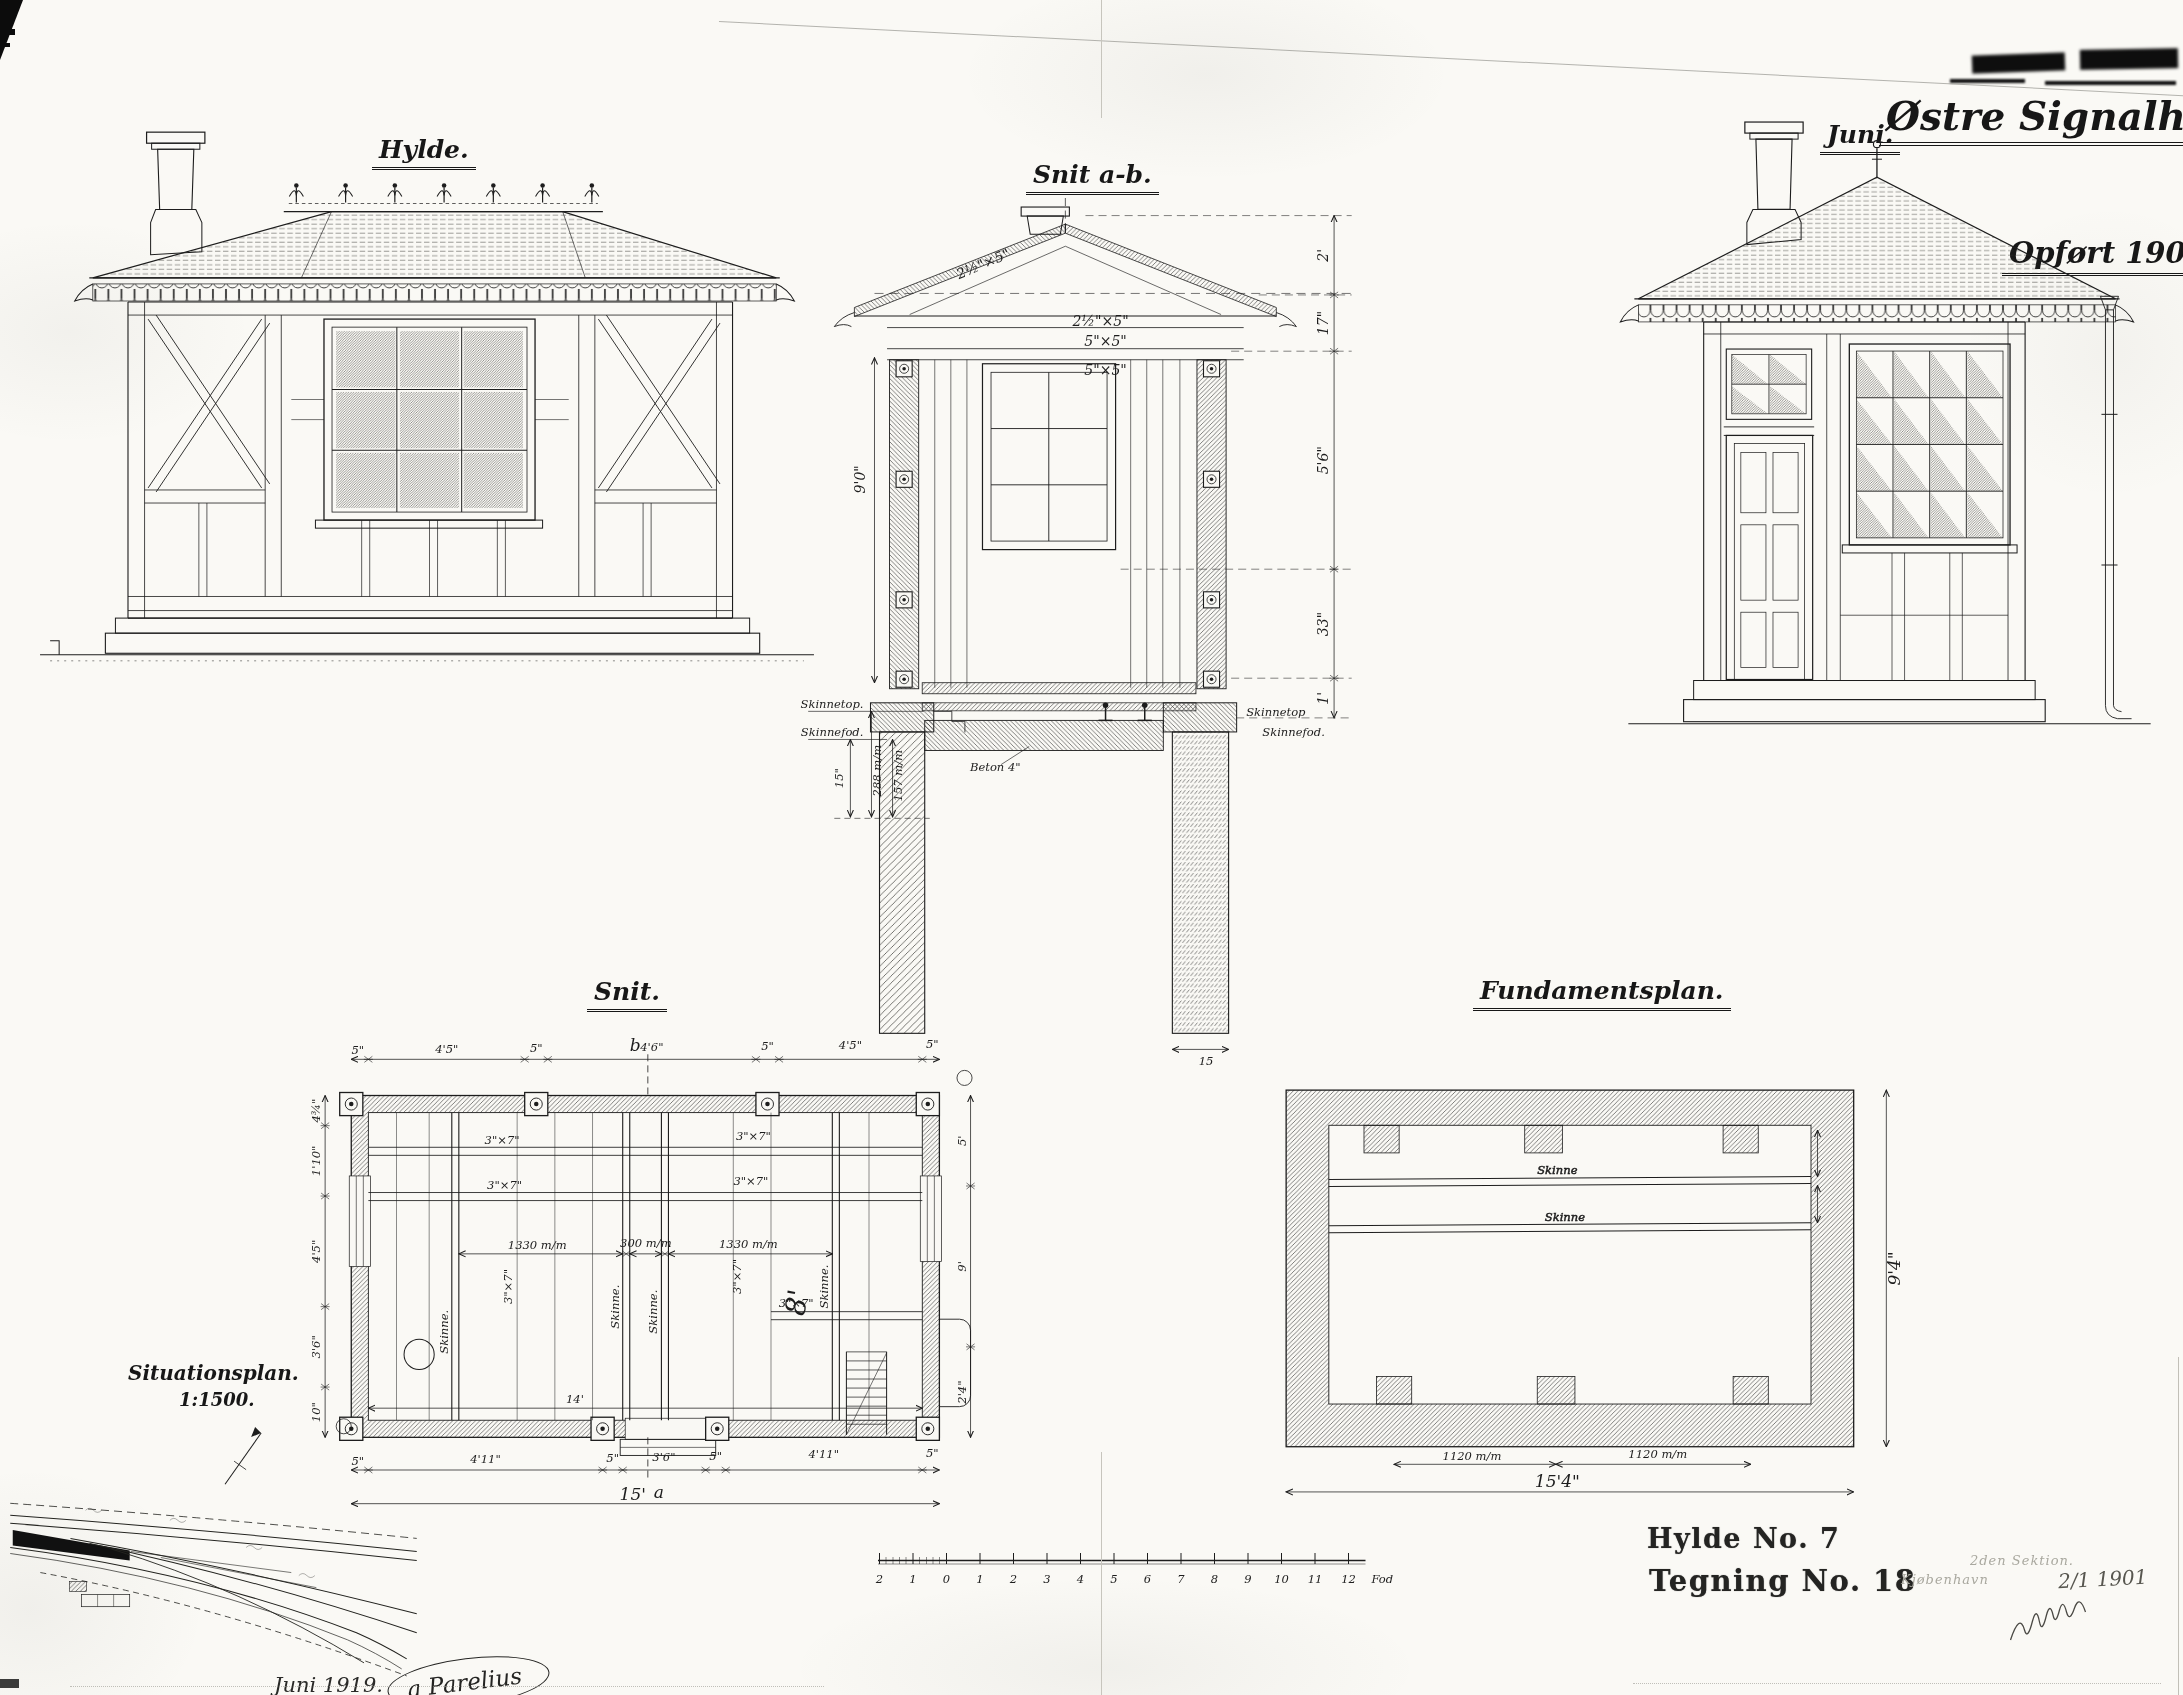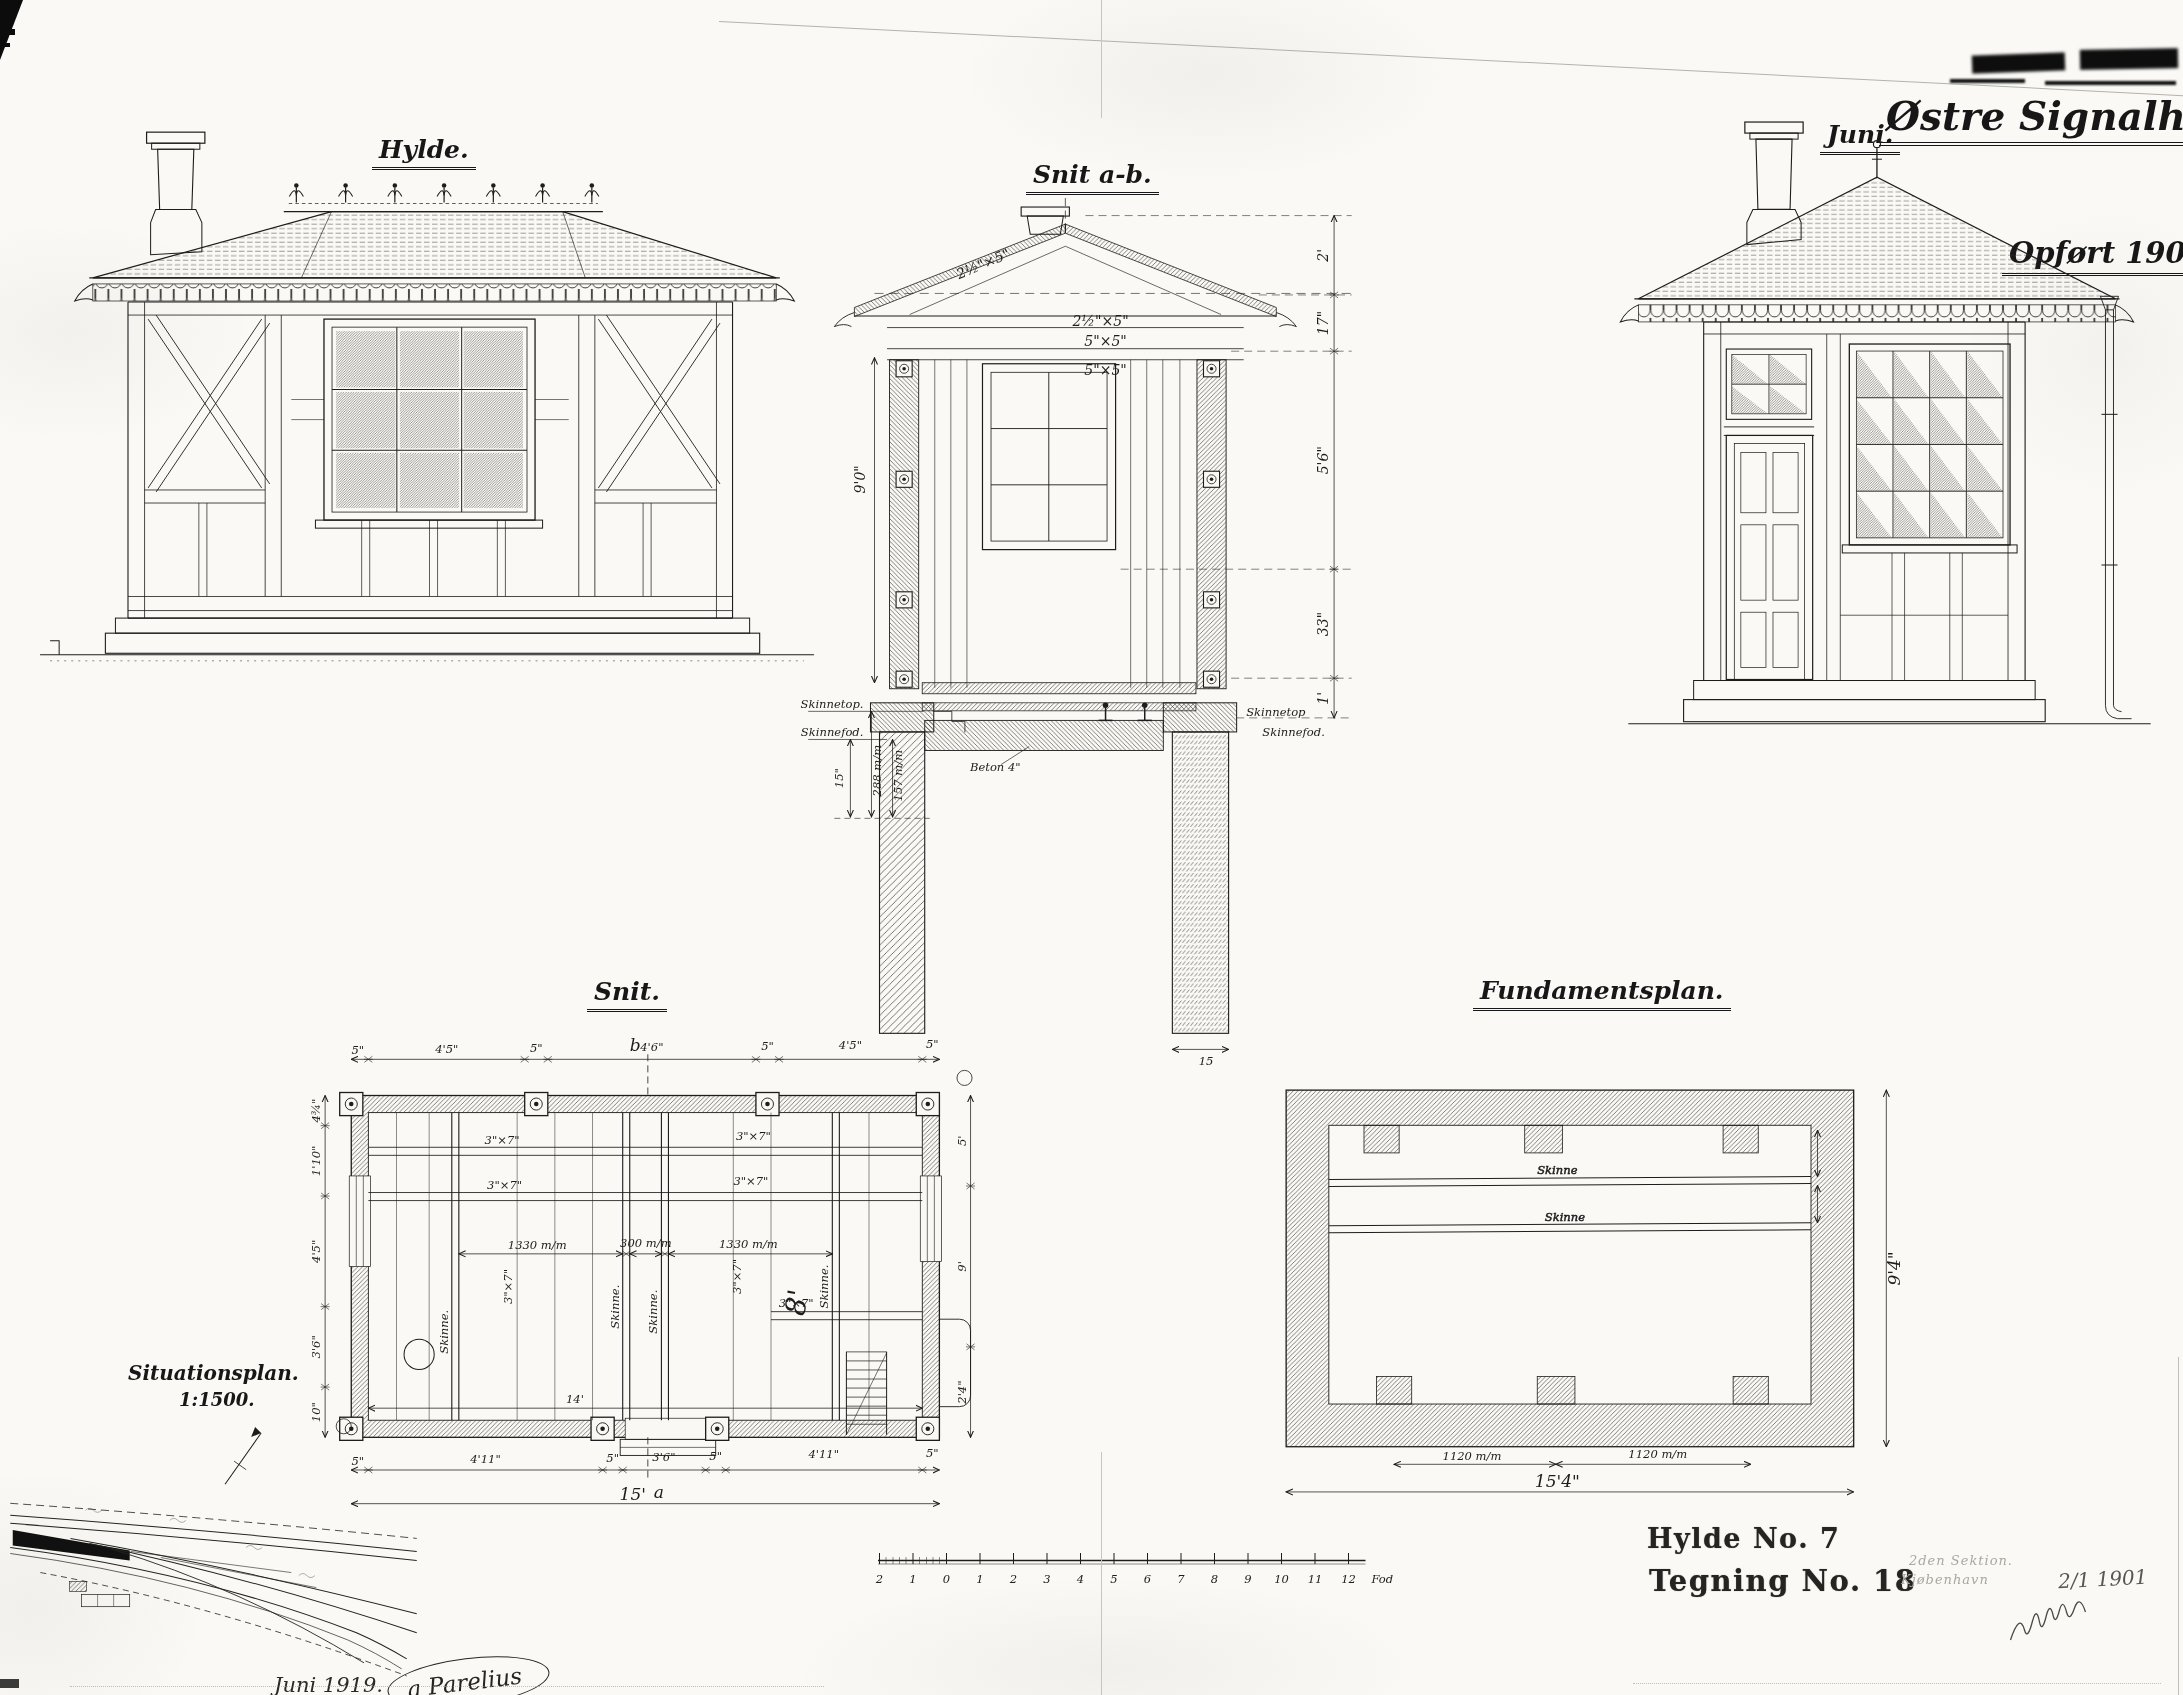--- a/index.html
+++ b/index.html
@@ -690,21 +690,21 @@
   <div class="vt" style="left:48px;top:1652px;font-size:23px;margin-top:48px;">Revideret i November 1900.</div>
   <div class="handnote" style="left:60px;top:1682px;font-size:17px;letter-spacing:5px;">. . . . . .</div>
   <div class="handnote" style="left:274px;top:1673px;">Juni 1919.</div>
   <div class="sigellipse" style="left:387px;top:1658px;">
     <span class="signame">a Parelius</span>
   </div>
 
   <div class="blockstamp" style="left:1647px;top:1523px;">Hylde No. 7</div>
   <div class="blockstamp" style="left:1649px;top:1564px;font-size:29px;">Tegning No. 18</div>
 
-  <div class="stamptxt" style="left:1909px;top:1553px;">2den Sektion.</div>
+  <div class="stamptxt" style="left:1970px;top:1553px;">2den Sektion.</div>
   <div class="stamptxt" style="left:1901px;top:1572px;">Kjøbenhavn</div>
   <div class="handnote" style="left:2058px;top:1567px;font-size:20px;color:#57564f;transform:rotate(-3deg);">2/1 1901</div>
   <svg style="left:2005px;top:1605px;" width="111" height="45" viewBox="0 0 220 90">
     <path d="M10,70 q18,-55 28,-20 q6,22 16,-18 q8,-30 14,2 q5,24 14,-14 q7,-26 13,0 q5,22 13,-10 q7,-24 14,4 q6,22 16,-8 q10,-28 22,8" fill="none" stroke="#4b4a45" stroke-width="2.6"></path>
   </svg>
 
   <div class="smudge" style="left:1972px;top:54px;width:93px;height:18px;transform:rotate(-2deg);"></div>
   <div class="smudge" style="left:2080px;top:49px;width:98px;height:20px;transform:rotate(-1deg);"></div>
   <div class="smudge" style="left:1950px;top:79px;width:75px;height:4px;filter:blur(0.8px);"></div>
   <div class="smudge" style="left:2045px;top:81px;width:131px;height:4px;filter:blur(0.8px);"></div>

